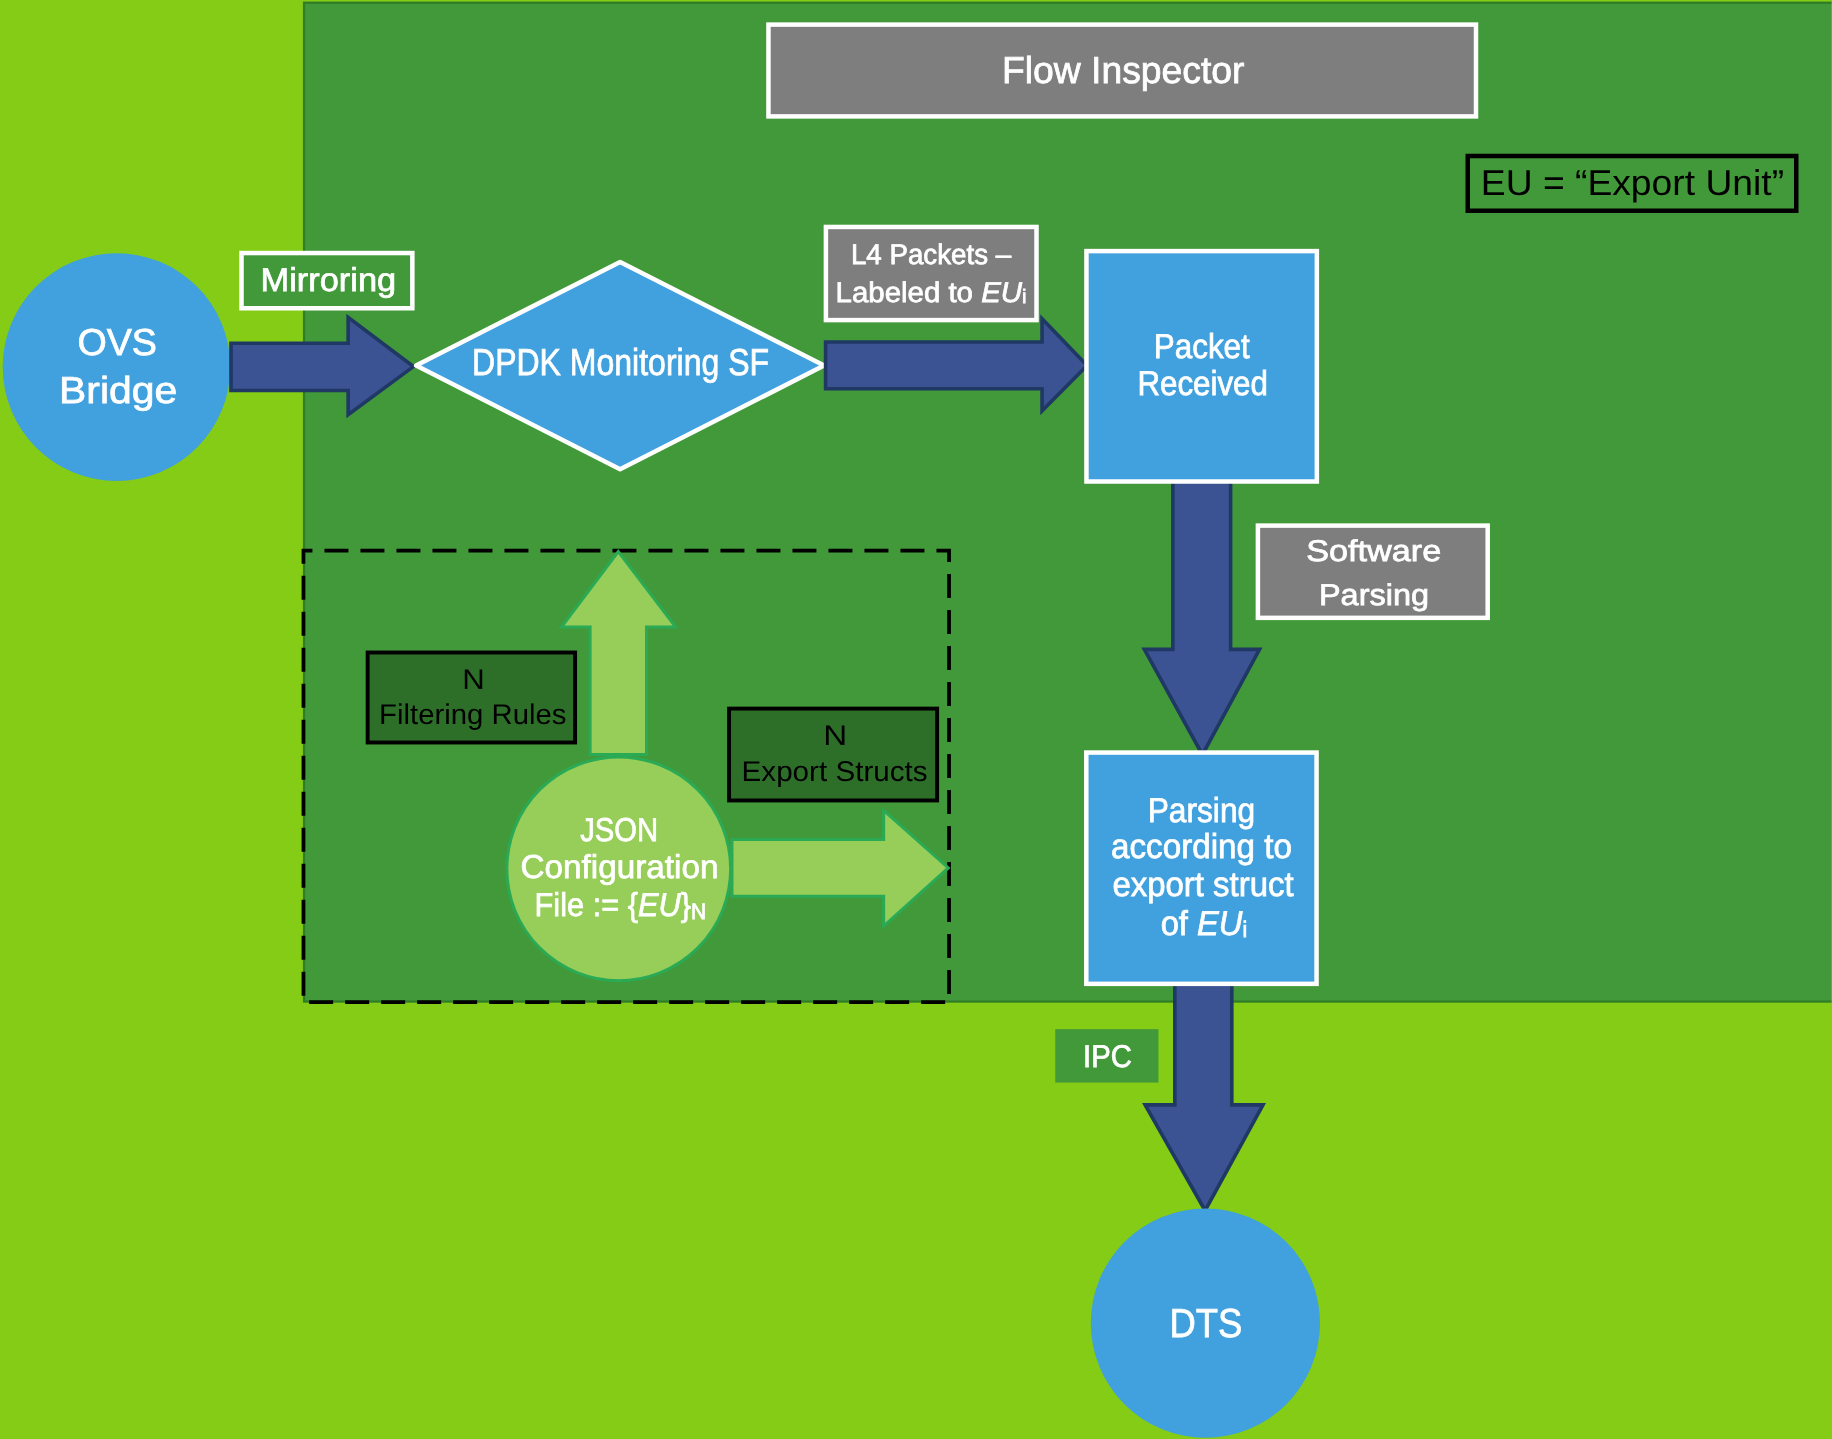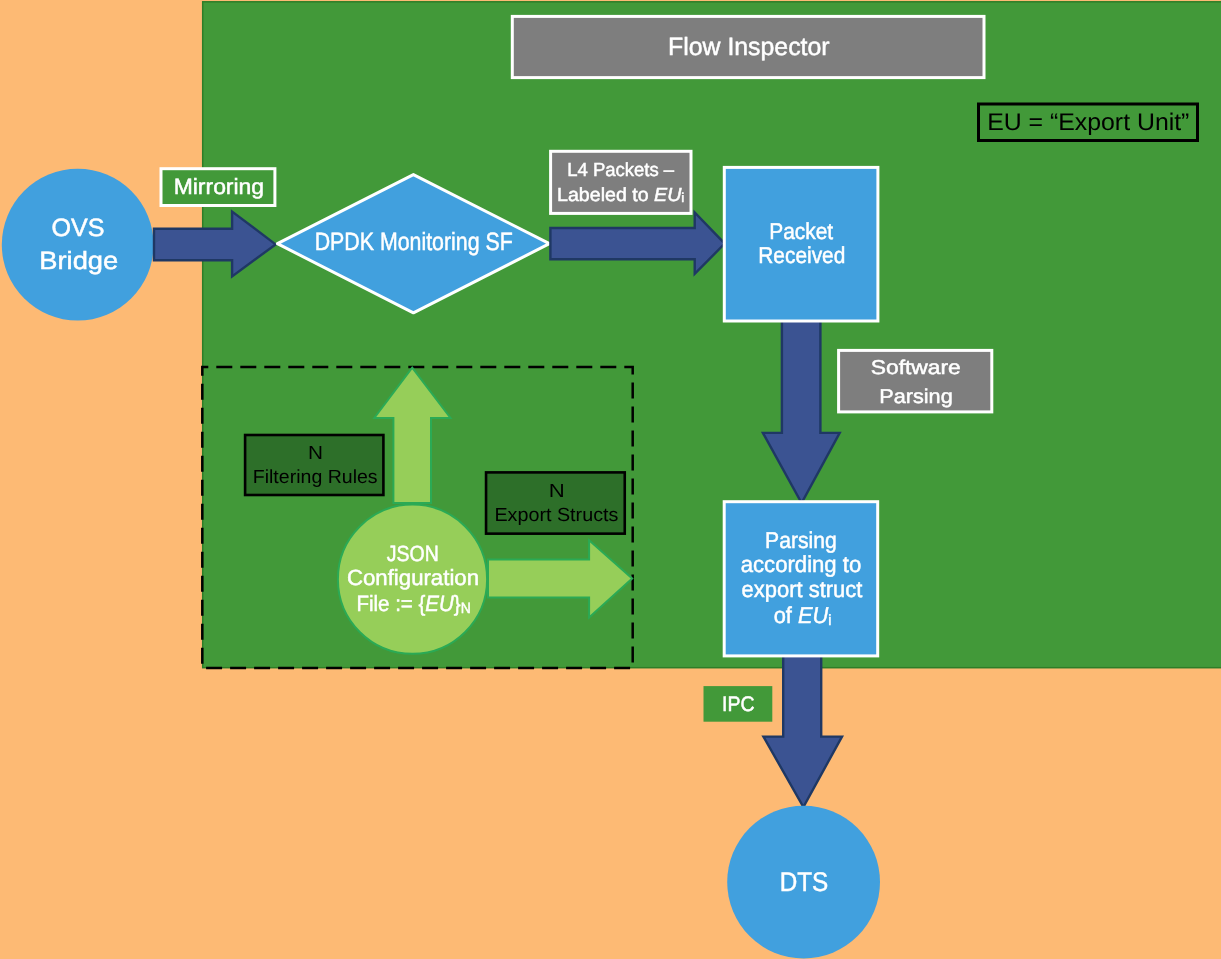--- a/index.html
+++ b/index.html
@@ -1,18 +1,18 @@
 <!DOCTYPE html>
 <html><head>
 <meta charset="utf-8">
 <title>Flow Inspector Diagram</title>
 <style>
   html,body{margin:0;padding:0;background:#fff;}
   body{width:1221px;height:959px;overflow:hidden;font-family:"Liberation Sans",sans-serif;}
-  #stage{position:relative;width:1221px;height:959px;background:#fdba74;}
+  #stage{position:relative;width:1221px;height:959px;background:#84cc16;}
   svg#diagram{display:block;position:absolute;left:0;top:0;transform:translateZ(0);}
   text{font-family:"Liberation Sans",sans-serif;-webkit-font-smoothing:antialiased;text-rendering:geometricPrecision;paint-order:stroke fill;}
 </style>
 </head>
 <body>
 
 <div id="stage">
 <svg id="diagram" width="1221" height="959" viewBox="0 0 1221 959">
   <rect x="202.7" y="1.8" width="1021" height="665.9" fill="#429939" stroke="#2F7D27" stroke-width="1.5"></rect>
   <g>

